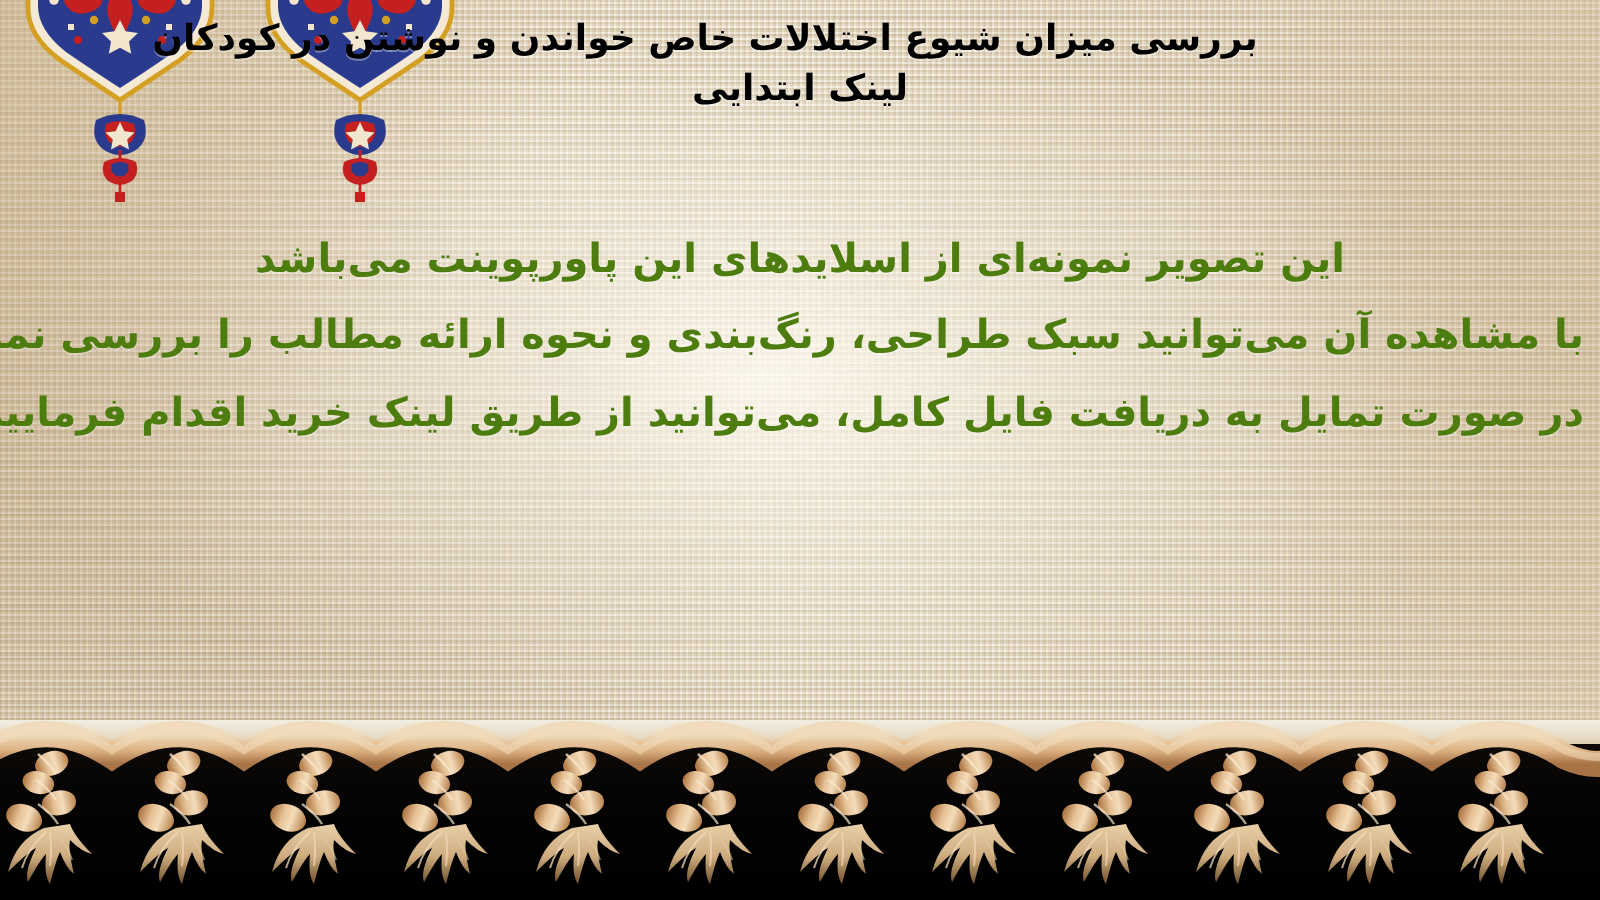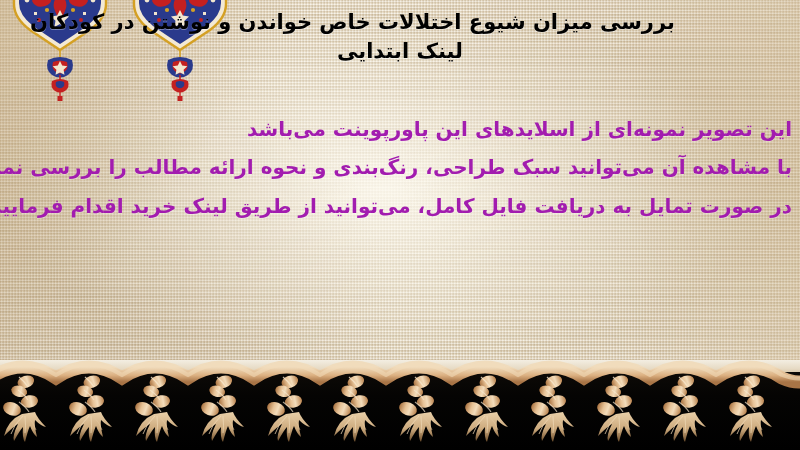--- a/index.html
+++ b/index.html
@@ -40,33 +40,33 @@
   .ornaments svg{display:block;}
 
   
   .title-block{
     position:absolute;left:0;right:0;top:8px;
     text-align:center;
     color:#000;
     line-height:1.38;
   }
   .title-line{
-    font-size:21px;
+    font-size:18px;
     font-weight:700;
     letter-spacing:-.2px;
     text-shadow:0 1px 0 rgba(255,255,255,.35);
     white-space:nowrap;
   }
   .title-line.l1{padding-right:95px;}
 
   .body-block{
     position:absolute;
     top:110px;right:8px;left:8px;
-    color:#a21caf;
-    text-align:right;
+    color:#4d7c0f;
+    text-align:center;
     line-height:1.92;
   }
   .body-line{
     font-size:20px;
     font-weight:700;
     letter-spacing:-.15px;
     text-shadow:0 1px 0 rgba(255,255,255,.30);
     white-space:nowrap;
   }
 

